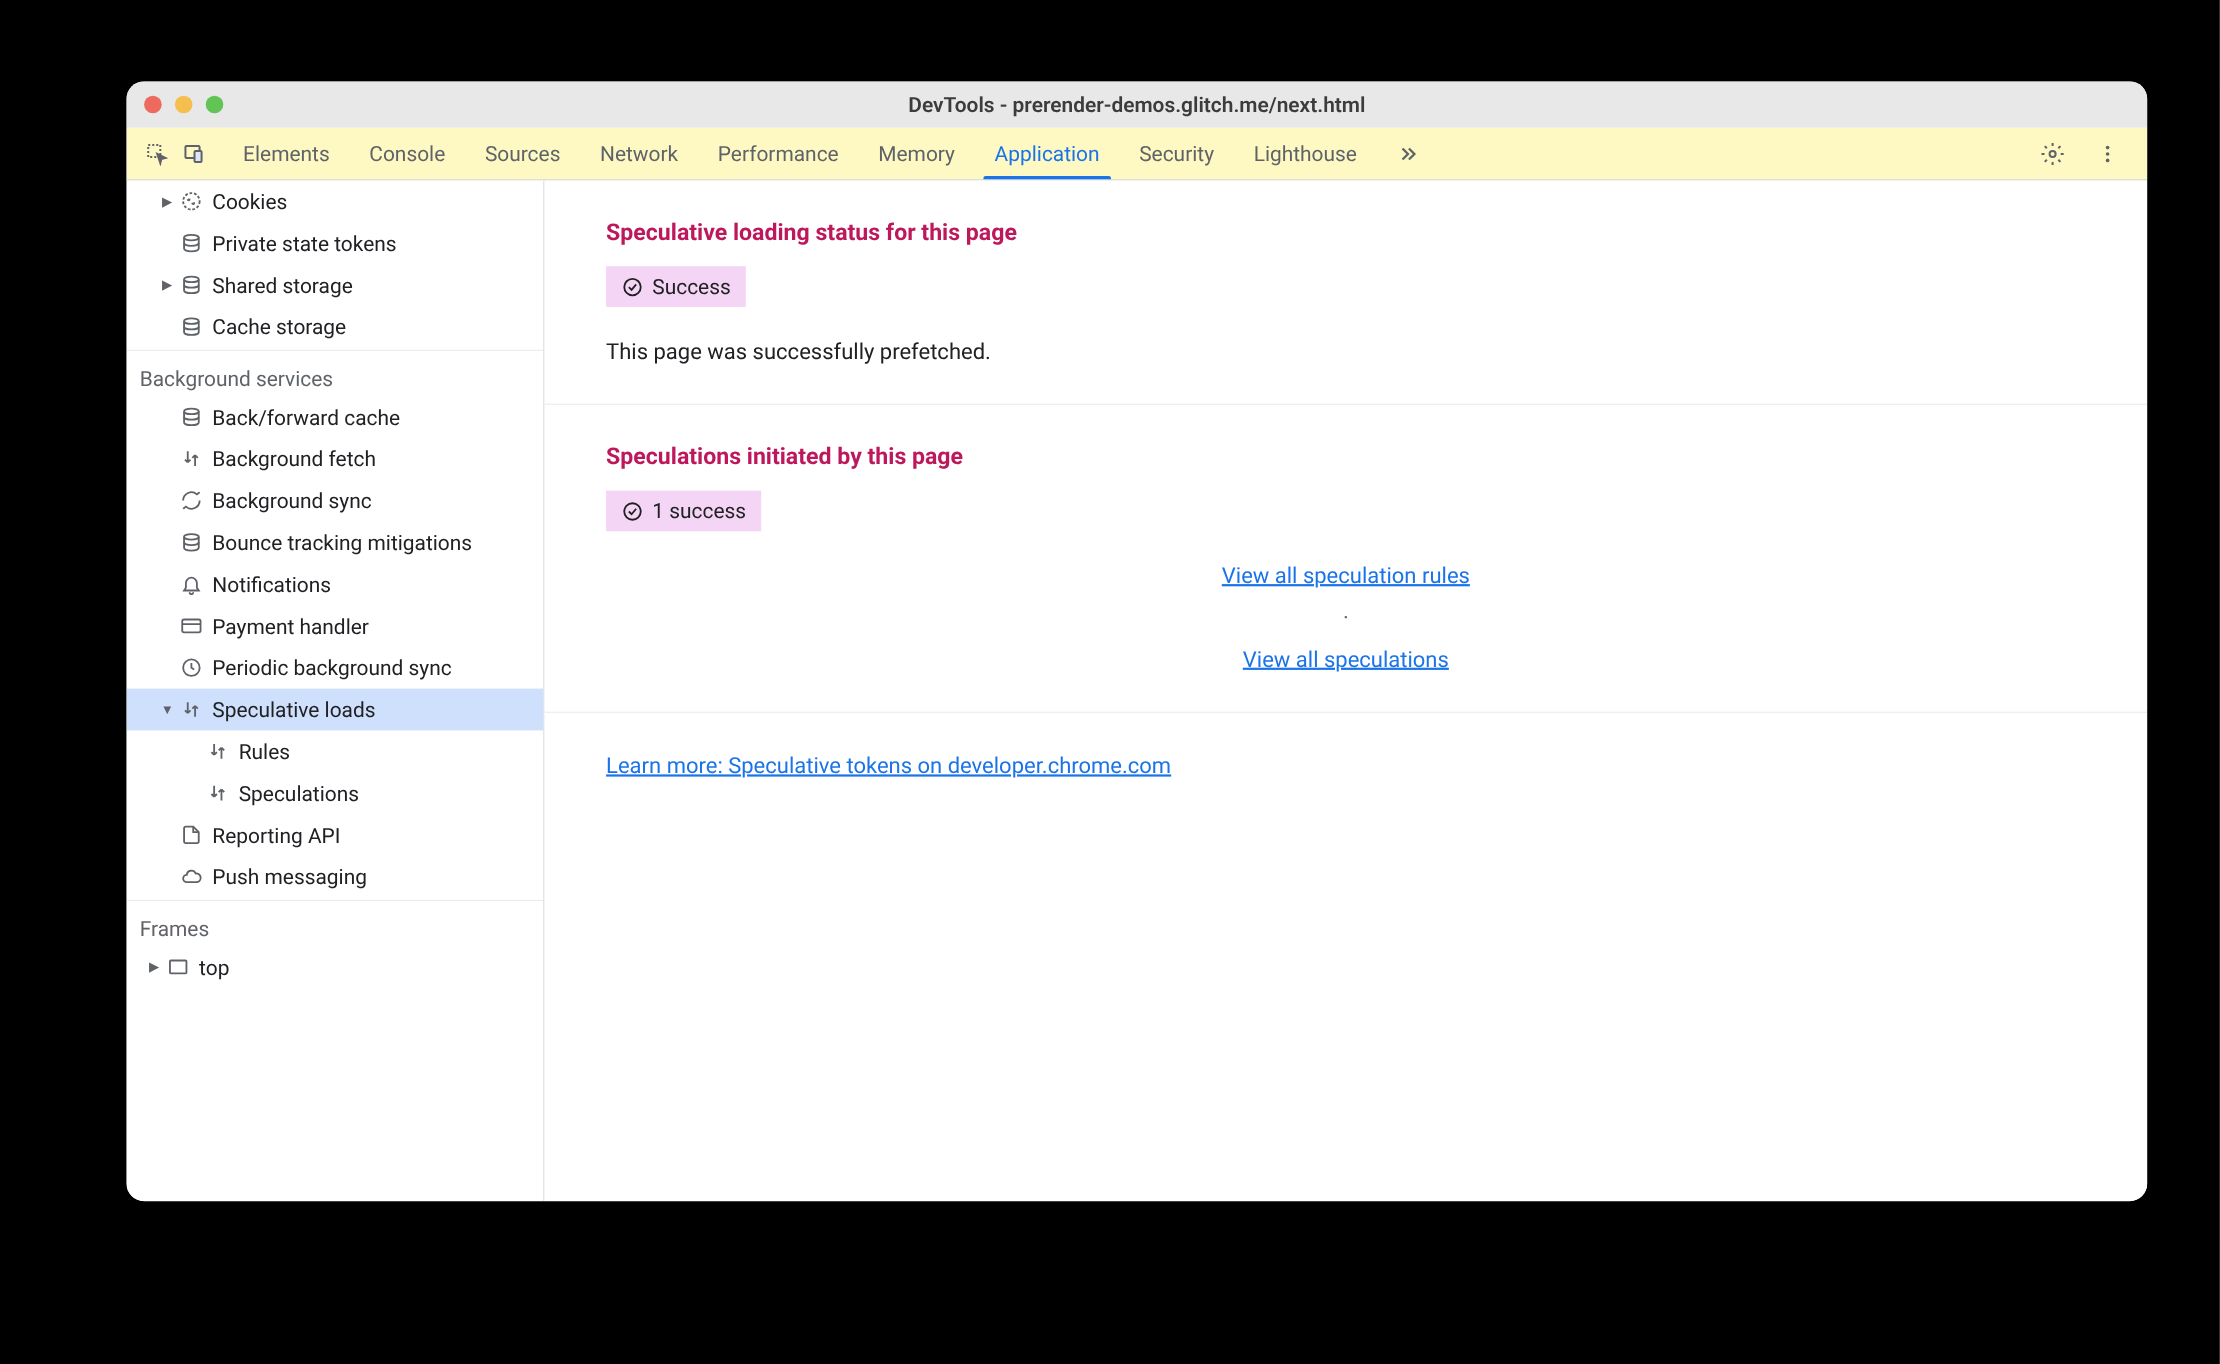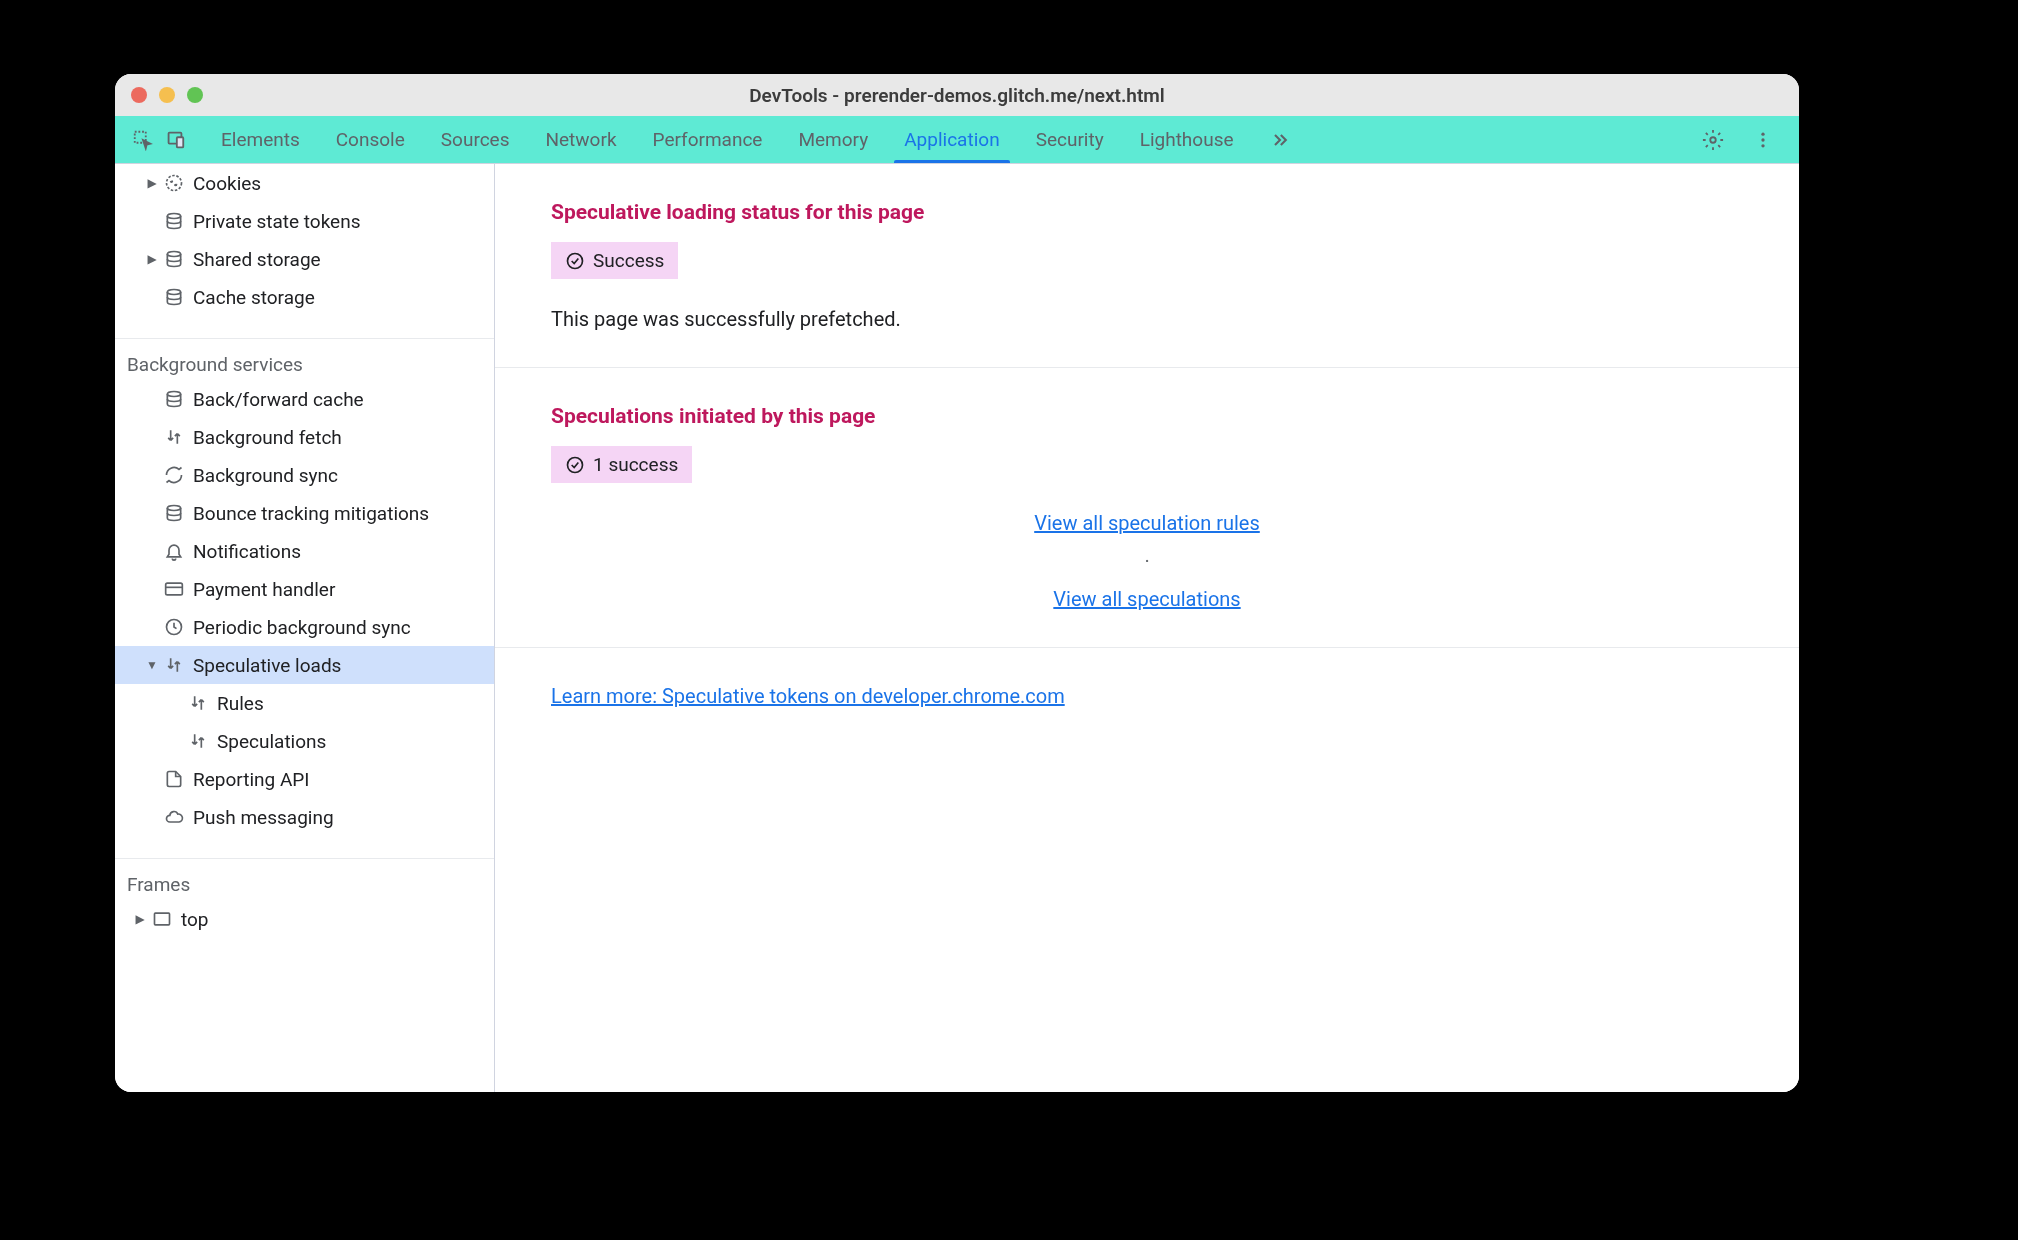--- a/index.html
+++ b/index.html
@@ -9,21 +9,21 @@
     font-size: 14px;
     color: #202124;
     width: 2018px;
     height: 1240px;
     position: relative;
   }
   .window {
     position: absolute;
     left: 115px;
     top: 74px;
-    width: 1684px;
+    width: 1837px;
     height: 1018px;
     background: #fff;
     border-radius: 16px;
     overflow: hidden;
     box-shadow: 0 20px 60px rgba(0,0,0,0.5);
     display: flex;
     flex-direction: column;
   }
   .titlebar {
     height: 42px;
@@ -42,21 +42,21 @@
     position: absolute;
     left: 0; right: 0;
     text-align: center;
     font-size: 19px;
     font-weight: 600;
     color: #3c3c3c;
     pointer-events: none;
   }
   .toolbar {
     height: 48px;
-    background: #5eead4;
+    background: #fef9c3;
     border-bottom: 1px solid #d0d4e0;
     display: flex;
     align-items: center;
     padding: 0 12px;
     gap: 0;
   }
   .toolbar-icon {
     width: 32px; height: 32px;
     display: flex; align-items: center; justify-content: center;
     color: #5f6368;
@@ -134,21 +134,21 @@
     margin: 0 8px 0 4px;
     color: #5f6368;
   }
   .tree-indent-1 { padding-left: 30px; }
   .tree-indent-2 { padding-left: 54px; }
   .section-header {
     padding: 14px 12px 4px;
     font-size: 19px;
     color: #5f6368;
     border-top: 1px solid #e8eaed;
-    margin-top: 22px;
+    margin-top: 2px;
   }
   .main {
     flex: 1;
     overflow-y: auto;
     background: #fff;
   }
   .panel-section {
     padding: 36px 56px;
     border-bottom: 1px solid #e8eaed;
   }

